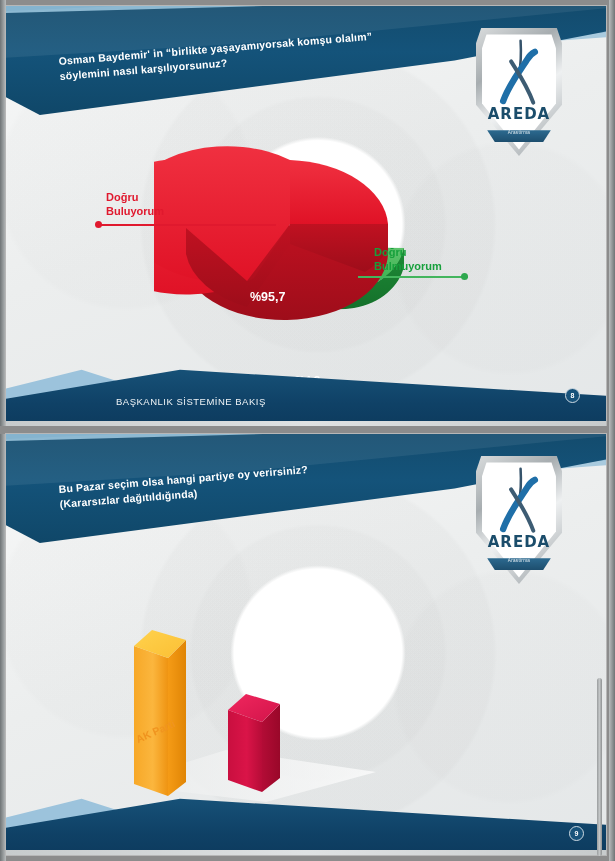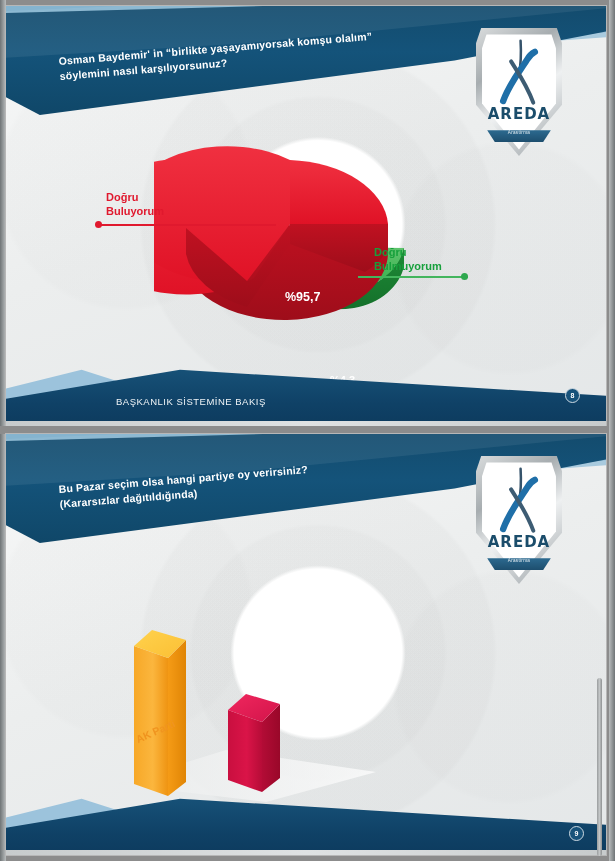--- a/index.html
+++ b/index.html
@@ -155,21 +155,21 @@
     position:absolute; height:1.6px;
   }
   .leader-red{ left:95px; top:218px; width:175px; background:#e0192e; }
   .leader-green{ left:352px; top:270px; width:110px; background:#43b55d; }
   .dot{
     position:absolute; width:7px; height:7px; border-radius:50%;
   }
   .dot-red{ left:89px; top:215px; background:#e0192e; }
   .dot-green{ left:455px; top:267px; background:#2fa84f; }
   .slice-value{
-    position:absolute; color:#ffffff; font-weight:bold; font-size:12.5px;margin-left:35px;
+    position:absolute; color:#ffffff; font-weight:bold; font-size:12.5px;
   }
   .val-red{ left:244px; top:166px; }
   .val-green{ left:289px; top:250px; font-size:11px; }
 
   
   .bar-area{ position:absolute; left:0; top:100px; width:100%; height:280px; }
   .bar-svg{ position:absolute; left:70px; top:0px; }
   .bar-cat{
     position:absolute; left:128px; top:752px;
     color:#f0941f; font-weight:bold; font-size:10.5px;

